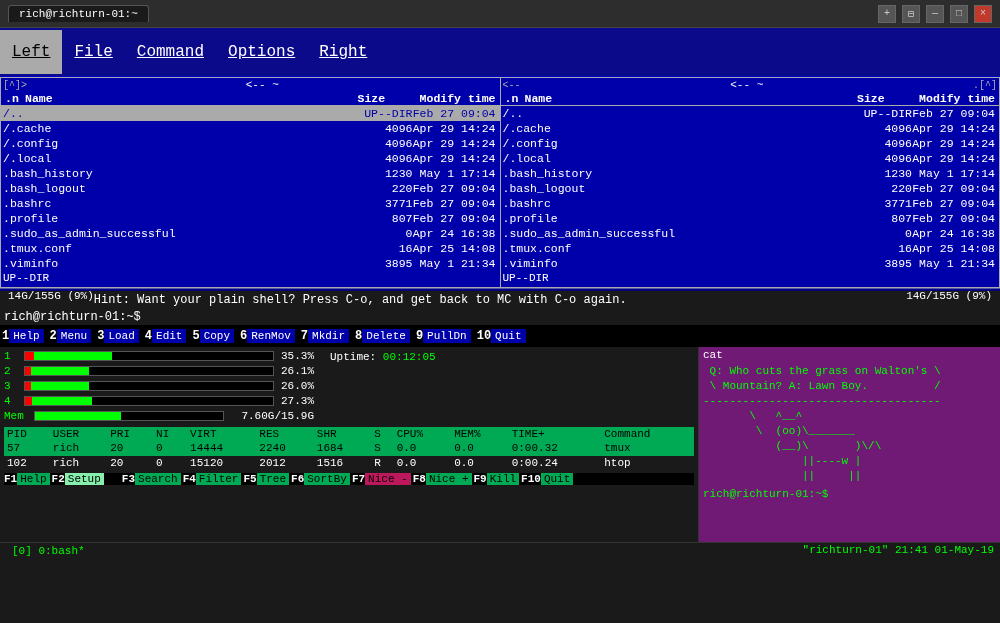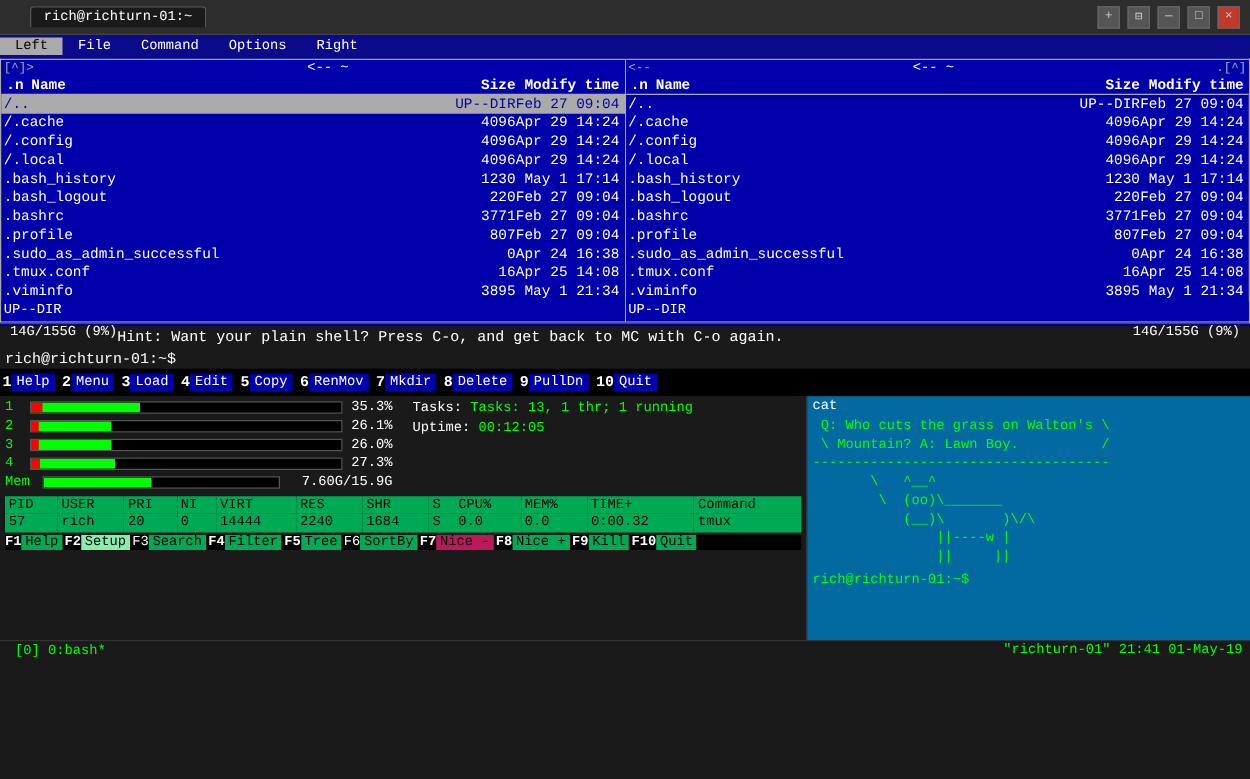--- a/index.html
+++ b/index.html
@@ -19,21 +19,20 @@
       display: flex;
       align-items: center;
       justify-content: space-between;
       padding: 0 8px;
       border-bottom: 1px solid #444;
     }
     #titlebar-left {
       display: flex;
       align-items: flex-end;
       gap: 8px;
-      margin-left: 16px;
     }
     .tab {
       background: #3a3a3a;
       color: #ccc;
       padding: 2px 10px;
       font-size: 11px;
       border-top-left-radius: 3px;
       border-top-right-radius: 3px;
       border: 1px solid #555;
       border-bottom: none;
@@ -69,24 +68,25 @@
 
     
     #menubar {
       background: #0a0a8a;
       color: #fff;
       display: flex;
       padding: 2px 0;
       border-bottom: 1px solid #0000cc;
     }
     .menu-item {
-      padding: 1px 12px;
-      color: #fff;
-      font-size: 11px;
+      padding: 13px 12px;
+      color: #fff;
+      font-size: 16px;
       cursor: pointer;
+      text-decoration: underline;
     }
     .menu-item.active {
       background: #aaa;
       color: #000;
     }
 
     
     #panels {
       display: flex;
       background: #00a;
@@ -109,21 +109,21 @@
     }
     .panel-col-header {
       display: flex;
       background: #00a;
       color: #fff;
       font-weight: bold;
       padding: 0 2px;
       border-bottom: 1px solid #aaa;
     }
     .col-name { flex: 1; padding-left: 2px; }
-    .col-size { width: 55px; text-align: right; }
+    .col-size { width: 55px; }
     .col-modify { width: 85px; text-align: right; padding-right: 2px; }
 
     .panel-row {
       display: flex;
       padding: 0 2px;
       line-height: 15px;
     }
     .panel-row.selected {
       background: #aaa;
       color: #00a;
@@ -290,22 +290,22 @@
       padding: 0 3px;
       line-height: 15px;
     }
     .process-table tr.highlighted td {
       background: #0a5;
       color: #000;
     }
 
     
     #cat-pane {
-      width: 355px;
-      background: #0369a1;
+      width: 302px;
+      background: #701a75;
       color: #0f0;
       font-size: 11px;
       padding: 2px 4px;
       border-left: 1px solid #333;
       overflow: hidden;
     }
     #cat-pane .cat-title {
       color: #fff;
       margin-bottom: 3px;
     }
@@ -624,23 +624,20 @@
           <span class="mem-label">Mem</span>
           <div class="mem-bar-container">
             <div style="height:100%; background:#0f0; width:46%;"></div>
           </div>
           <span class="mem-val">7.60G/15.9G</span>
         </div>
 
       </div>
 
       <div class="htop-right">
-        <div>
-          <span style="color:#fff;">Tasks: </span><span style="color:#0f0;">Tasks: 13, 1 thr; 1 running</span>
-        </div>
         <div>
           <span style="color:#fff;">Uptime:</span>
           <span style="color:#0f0;">00:12:05</span>
         </div>
       </div>
     </div>
 
     <table class="process-table">
       <thead>
         <tr>
@@ -666,46 +663,60 @@
       <td>0</td>
       <td>14444</td>
       <td>2240</td>
       <td>1684</td>
       <td>S</td>
       <td>0.0</td>
       <td>0.0</td>
       <td>0:00.32</td>
       <td>tmux</td>
     </tr>
+          <tr>
+      <td>102</td>
+      <td>rich</td>
+      <td>20</td>
+      <td>0</td>
+      <td>15120</td>
+      <td>2012</td>
+      <td>1516</td>
+      <td>R</td>
+      <td>0.0</td>
+      <td>0.0</td>
+      <td>0:00.24</td>
+      <td>htop</td>
+    </tr>
         </tbody>
     </table>
 
     <div style="background:#000; color:#fff; display:flex; font-size:11px; margin-top:2px;" id="htop-fkey-bar">
     <span style="display: flex; align-items: center; margin-right: 2px;">
           <span style="color:#fff; font-weight:bold;">F1</span>
           <span style="background:#0a5; color:#000; padding:0 3px;">Help</span>
         </span>
         <span style="display: flex; align-items: center; margin-right: 2px;">
           <span style="color:#fff; font-weight:bold;">F2</span>
           <span style="background:#86efac; color:#000; padding:0 3px;">Setup</span>
         </span>
         <span style="display: flex; align-items: center; margin-right: 2px;">
-          <span style="color:#fff; font-weight:normal;">F3</span>
+          <span style="color:#fff; font-weight:bold;margin-left:16px;">F3</span>
           <span style="background:#0a5; color:#000; padding:0 3px;">Search</span>
         </span>
         <span style="display: flex; align-items: center; margin-right: 2px;">
           <span style="color:#fff; font-weight:bold;">F4</span>
           <span style="background:#0a5; color:#000; padding:0 3px;">Filter</span>
         </span>
         <span style="display: flex; align-items: center; margin-right: 2px;">
           <span style="color:#fff; font-weight:bold;">F5</span>
           <span style="background:#0a5; color:#000; padding:0 3px;">Tree</span>
         </span>
         <span style="display: flex; align-items: center; margin-right: 2px;">
-          <span style="color:#fff; font-weight:normal;">F6</span>
+          <span style="color:#fff; font-weight:bold;">F6</span>
           <span style="background:#0a5; color:#000; padding:0 3px;">SortBy</span>
         </span>
         <span style="display: flex; align-items: center; margin-right: 2px; text-align: center;">
           <span style="color:#fff; font-weight:bold;">F7</span>
           <span style="background:#be185d; color:#000; padding:0 3px;">Nice -</span>
         </span>
         <span style="display: flex; align-items: center; margin-right: 2px;">
           <span style="color:#fff; font-weight:bold;">F8</span>
           <span style="background:#0a5; color:#000; padding:0 3px;">Nice +</span>
         </span>

